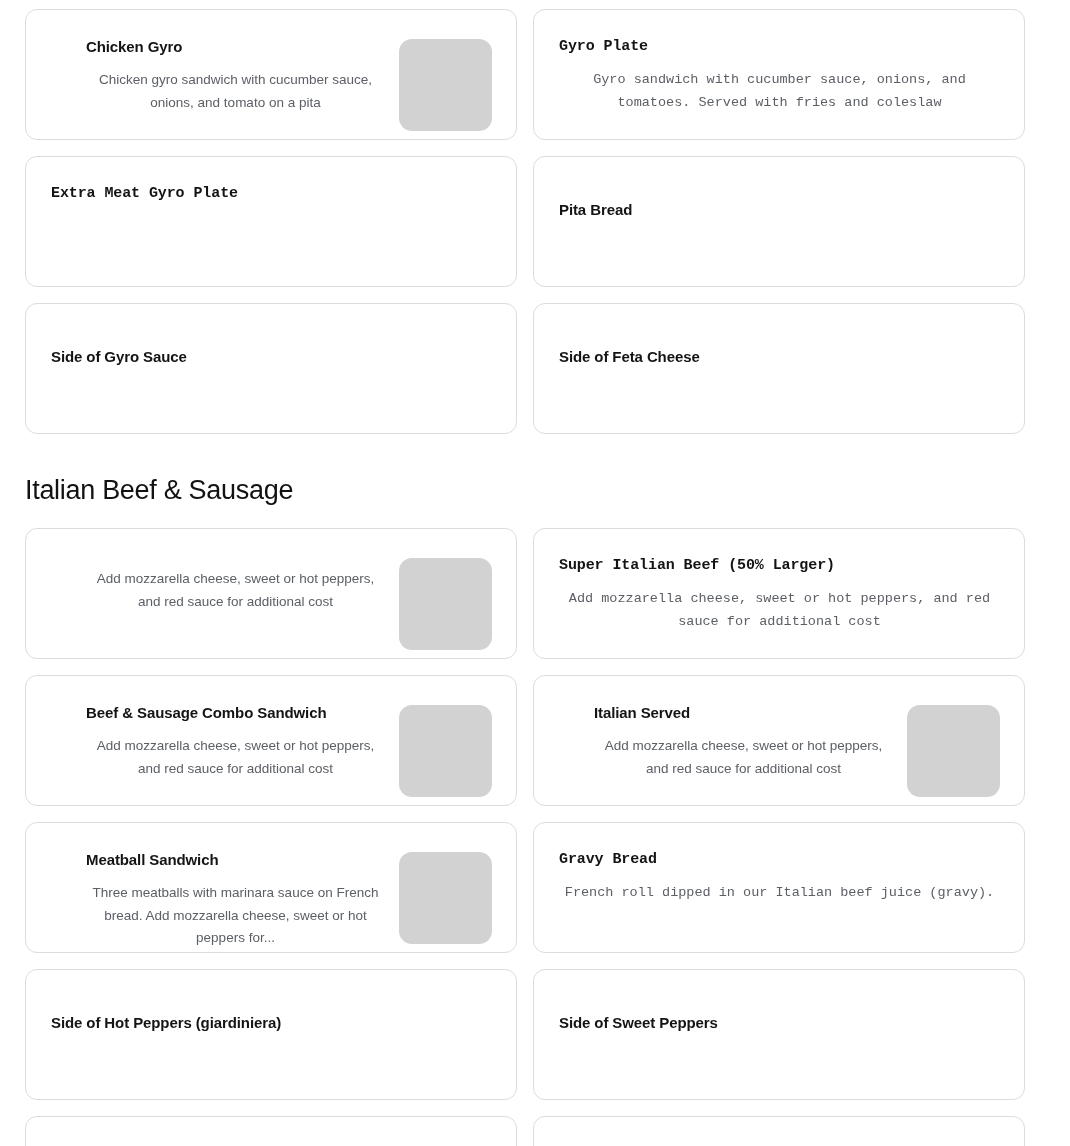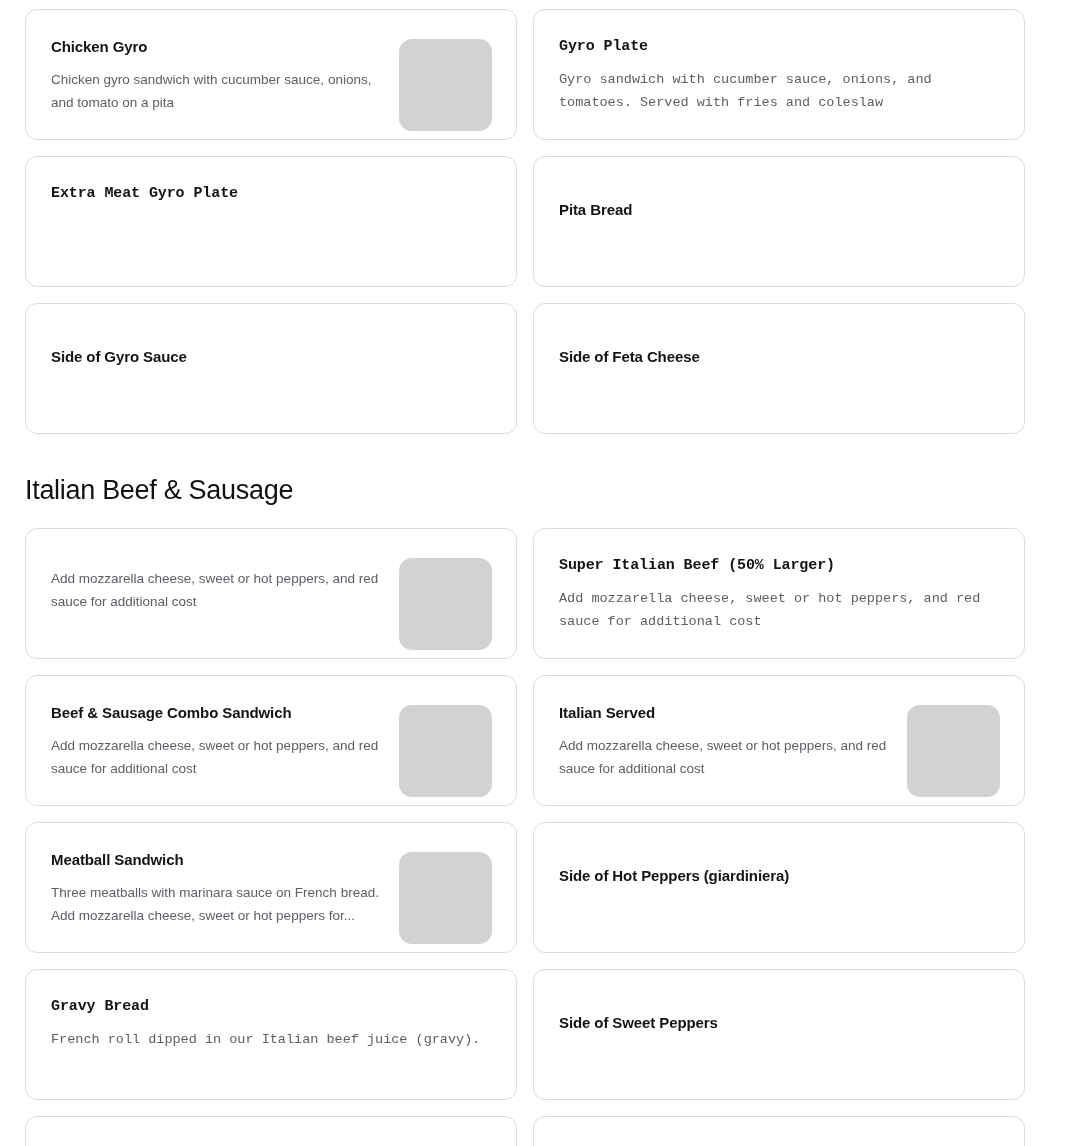--- a/index.html
+++ b/index.html
@@ -79,24 +79,26 @@
     margin: 0;
   }
 
   .item-desc {
     font-size: 13.5px;
     font-weight: 400;
     color: #5c6066;
     line-height: 22.5px;
     letter-spacing: 0px;
     margin: 12px 0 0 0;
+    text-align: center;
   }
 
   .item-card.has-image .item-text {
     max-width: 330px;
+    margin-left: 35px;
   }
   .item-card.wide-text .item-text {
     max-width: 448px;
     font-family: Liberation Mono, monospace;
   }
 
   .item-thumb {
     flex: 0 0 auto;
     width: 93px;
     height: 92px;
@@ -200,35 +202,35 @@
       </div>
 
       <div class="item-card has-image">
         <div class="item-text">
           <div class="item-name">Meatball Sandwich</div>
           <div class="item-desc">Three meatballs with marinara sauce on French bread. Add mozzarella cheese, sweet or hot peppers for...</div>
         </div>
         <div class="item-thumb"></div>
       </div>
 
-      <div class="item-card title-only">
-        <div class="item-text">
-          <div class="item-name">Side of Hot Peppers (giardiniera)</div>
-        </div>
-      </div>
-
       <div class="item-card wide-text">
         <div class="item-text">
           <div class="item-name">Gravy Bread</div>
           <div class="item-desc">French roll dipped in our Italian beef juice (gravy).</div>
         </div>
       </div>
 
       <div class="item-card title-only">
         <div class="item-text">
+          <div class="item-name">Side of Hot Peppers (giardiniera)</div>
+        </div>
+      </div>
+
+      <div class="item-card title-only">
+        <div class="item-text">
           <div class="item-name">Side of Sweet Peppers</div>
         </div>
       </div>
 
       <div class="item-card title-only">
         <div class="item-text">
           <div class="item-name">Side of Beef Juice (gravy)</div>
         </div>
       </div>
 

